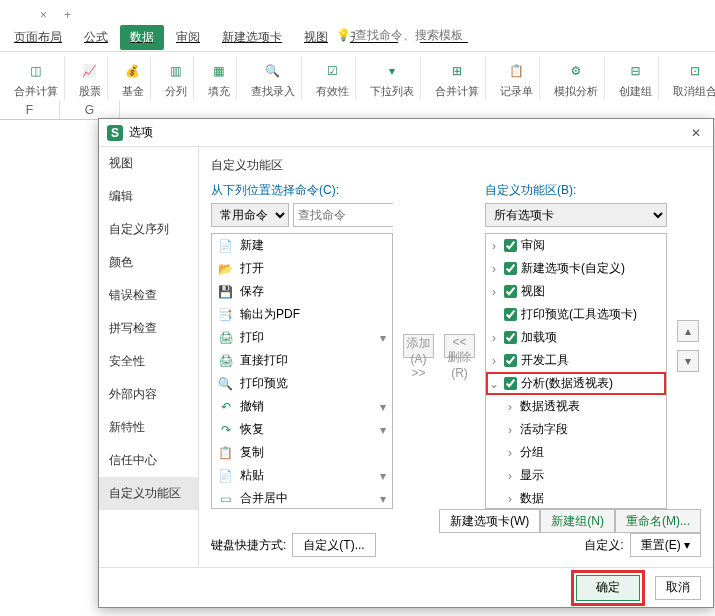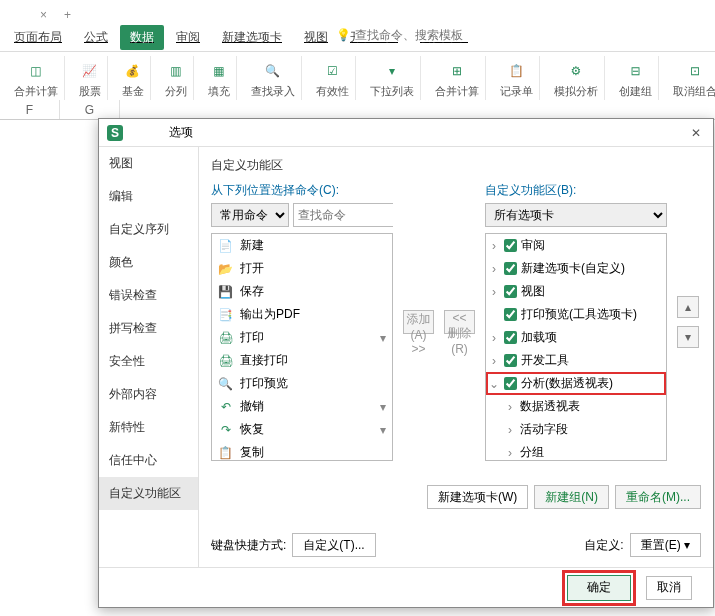--- a/index.html
+++ b/index.html
@@ -21,21 +21,21 @@
 .rgroup .lb { font-size: 11px; color: #555; margin-top: 2px; white-space: nowrap; }
 
 .sheet-bg { position: absolute; top: 100px; left: 0; right: 0; bottom: 0; background: #fff; }
 .colhdr { display: flex; height: 20px; border-bottom: 1px solid #ccc; }
 .colhdr div { width: 60px; text-align: center; color: #666; border-right: 1px solid #e0e0e0; line-height: 20px; }
 
 
 .dialog { position: absolute; left: 98px; top: 118px; width: 616px; height: 490px; background: #fff; border: 1px solid #888; box-shadow: 0 3px 12px rgba(0,0,0,.3); display: flex; flex-direction: column; }
 .dlg-title { height: 28px; display: flex; align-items: center; padding: 0 8px; border-bottom: 1px solid #e0e0e0; }
 .dlg-title .logo { width: 16px; height: 16px; background: #2a8e5d; color: #fff; border-radius: 3px; display: flex; align-items: center; justify-content: center; font-weight: bold; margin-right: 6px; }
-.dlg-title .ttl { flex: 1; margin-left: 40px; }
+.dlg-title .ttl { flex: 1; }
 .dlg-title .x { cursor: pointer; color: #555; padding: 0 4px; }
 
 .dlg-body { flex: 1; display: flex; overflow: hidden; }
 .sidebar { width: 100px; background: #fff; border-right: 1px solid #e0e0e0; overflow-y: auto; }
 .sidebar .item { padding: 8px 10px; color: #333; cursor: pointer; }
 .sidebar .item.sel { background: #e8e8e8; }
 
 .main { flex: 1; padding: 10px 12px; display: flex; flex-direction: column; overflow: hidden; }
 .main-title { margin-bottom: 8px; color: #333; }
 .cols { flex: 1; display: flex; gap: 10px; overflow: hidden; }
@@ -53,26 +53,26 @@
 .tree-row input[type=checkbox] { accent-color: #2a8e5d; }
 .tree-row.hl { border: 2px solid #e03030; padding: 1px 0; }
 .indent1 { padding-left: 18px; }
 
 .midbtns { width: 72px; display: flex; flex-direction: row; justify-content: center; gap: 10px; align-items: center; }
 .midbtns button { width: 68px; height: 24px; border: 1px solid #bbb; background: #f4f4f4; color: #999; cursor: not-allowed; }
 
 .rightbtns { width: 24px; display: flex; flex-direction: column; justify-content: center; gap: 8px; }
 .rightbtns button { width: 22px; height: 22px; border: 1px solid #bbb; background: #f4f4f4; color: #666; }
 
-.bottom-row { display: flex; gap: 6px; margin-top: 24px; align-items: center; }
+.bottom-row { display: flex; margin-top: 0; align-items: center; }
 .bottom-row .group { display: flex; gap: 6px; align-items: center; }
 .btn { height: 24px; padding: 0 10px; border: 1px solid #bbb; background: #fff; cursor: pointer; }
 .btn.dis { color: #15803d; background: #f4f4f4; cursor: not-allowed; }
 
-.dlg-footer { height: 40px; border-top: 1px solid #e0e0e0; display: flex; justify-content: flex-end; align-items: center; padding: 0 21px; gap: 10px; }
+.dlg-footer { height: 40px; border-top: 1px solid #e0e0e0; display: flex; justify-content: flex-end; align-items: center; padding: 0 12px; gap: 10px; }
 .okhl { border: 3px solid #e03030; padding: 2px; }
 .okbtn { width: 64px; height: 26px; border: 1px solid #2a8e5d; background: #e9f4ee; cursor: pointer; }
 </style>
 </head>
 <body>
 
 <div style="height:24px;background:#fff;position:relative;">
   <span class="close-x">×</span>
   <span class="plus-tab">+</span>
 </div>

